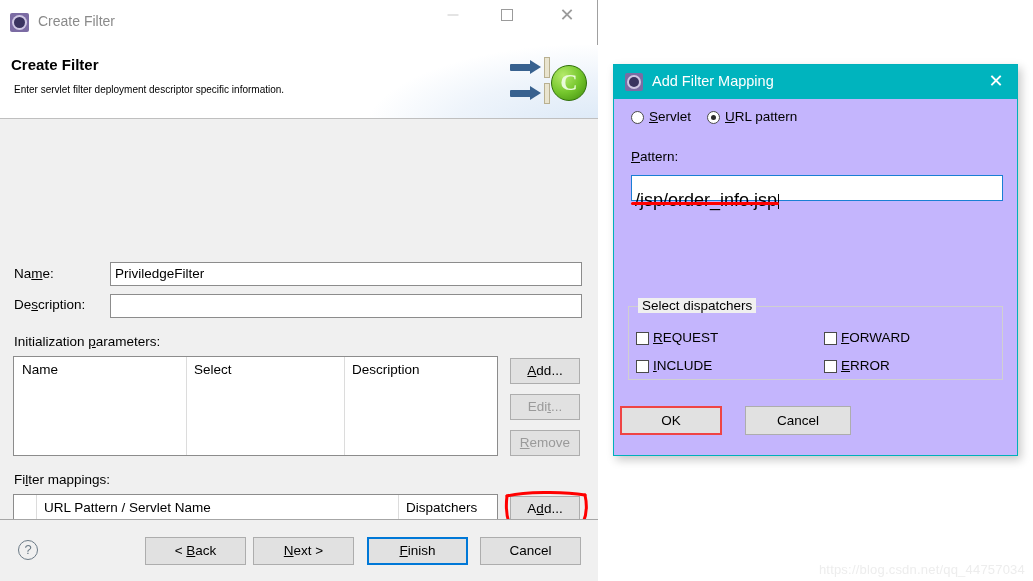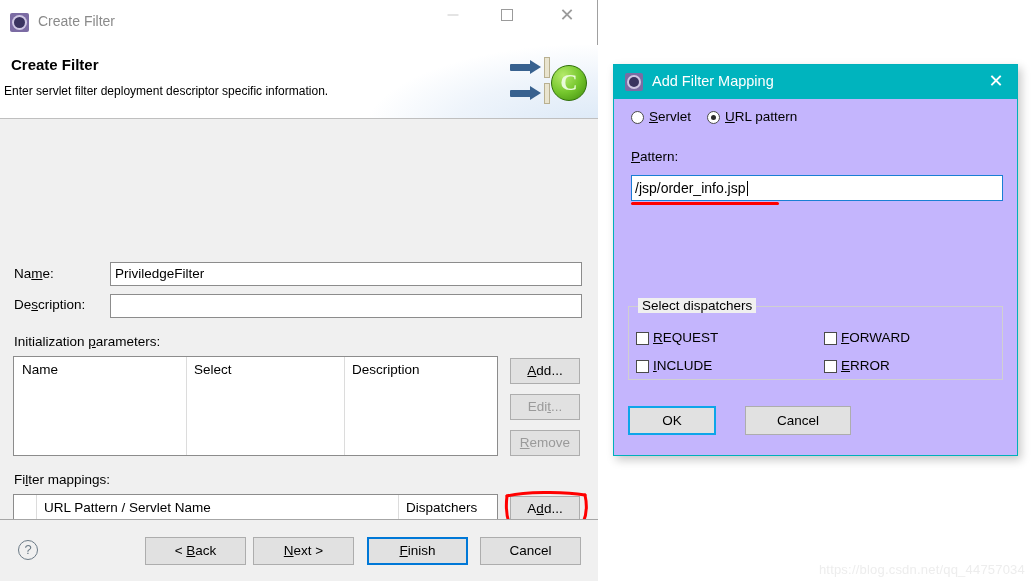--- a/index.html
+++ b/index.html
@@ -108,22 +108,22 @@
     background: radial-gradient(ellipse at 100% 120%, #d9e7f6 0%, #eef4fb 45%, #ffffff 72%);
   }
   #banner-heading {
     position: absolute;
     left: 11px; top: 11px;
     font-size: 15px;
     font-weight: bold;
   }
   #banner-sub {
     position: absolute;
-    left: 4px; top: 39px;
-    font-size: 12px;
+    left: 14px; top: 39px;
+    font-size: 10px;
   }
   #banner-graphic {
     position: absolute;
     right: 8px; top: 3px;
     width: 82px; height: 68px;
   }
   .arrow-row {
     position: absolute;
     left: 2px;
     width: 46px; height: 15px;
@@ -388,22 +388,22 @@
   #radio-urlpattern { left: 93px; top: 44px; width: 130px; height: 18px; }
 
   #label-pattern { position: absolute; left: 17px; top: 84px; font-size: 13.5px; }
   #input-pattern {
     position: absolute;
     left: 17px; top: 110px;
     width: 372px; height: 26px;
     background: #ffffff;
     border: 1px solid #1a7fd4;
     box-sizing: border-box;
-    font-size: 14px;
-    padding: 0 3px;
+    font-size: 18px;
+    padding: 12px 3px;
     line-height: 24px;
     white-space: nowrap;
   }
   #pattern-caret {
     display: inline-block;
     width: 1px;
     height: 15px;
     background: #000;
     vertical-align: -3px;
     margin-left: 1px;
@@ -458,21 +458,21 @@
     height: 29px;
     background: #e1e1e1;
     border: 1px solid #adadad;
     box-sizing: border-box;
     font-family: "Liberation Sans", sans-serif;
     font-size: 13.5px;
     text-align: center;
     line-height: 27px;
     color: #000;
   }
-  #dlg-ok { left: 14px; width: 88px; border: 2px solid #0ea5e9; line-height: 25px; }
+  #dlg-ok { left: 6px; width: 102px; border: 2px solid #ef4444; line-height: 25px; }
   #dlg-cancel { left: 131px; width: 106px; }
 
   
   #watermark {
     position: absolute;
     right: 8px; bottom: 4px;
     font-size: 13px;
     color: #ededed;
     letter-spacing: 0.2px;
   }

